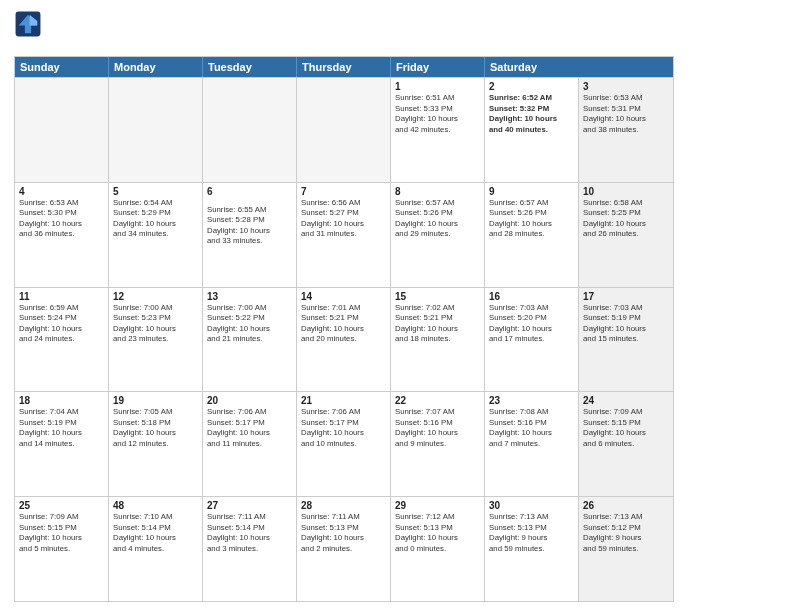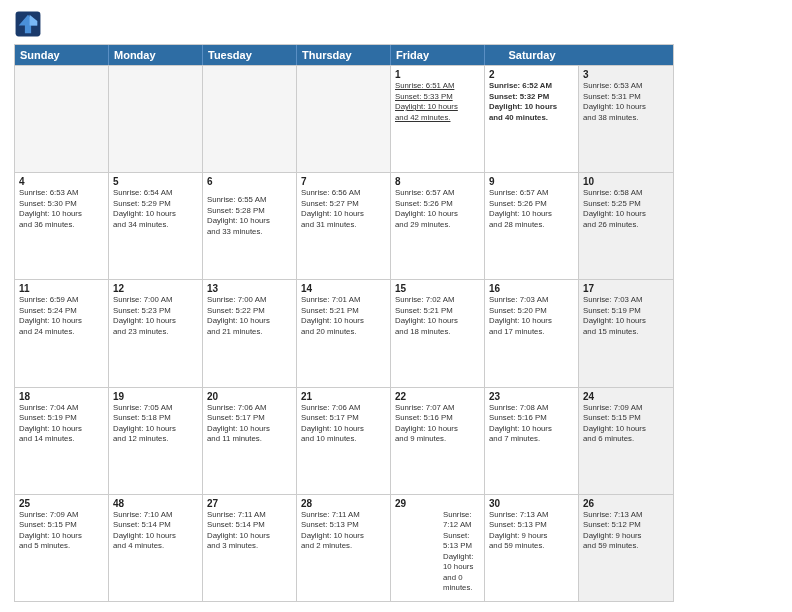--- a/index.html
+++ b/index.html
@@ -9,20 +9,21 @@
       width: 792px;
       height: 612px;
       overflow: hidden;
     }
     .page {
       width: 688px;
       height: 612px;
       padding: 10px 14px 10px 14px;
       display: flex;
       flex-direction: column;
+      gap: 12px;
     }
     .header {
       display: flex;
       align-items: flex-start;
       justify-content: space-between;
       margin-bottom: 6px;
     }
     .logo {
       display: flex;
       align-items: center;
@@ -64,21 +65,21 @@
       background: #2e6da4;
     }
     .day-header {
       color: #fff;
       font-size: 11px;
       font-weight: bold;
       padding: 4px 5px;
       text-align: left;
       border-right: 1px solid #5a8fc4;
     }
-    .day-header:last-child { border-right: none; text-align: center; }
+    .day-header:last-child { border-right: none; }
     .weeks {
       display: flex;
       flex-direction: column;
       flex: 1;
     }
     .week-row {
       display: grid;
       grid-template-columns: repeat(7, 1fr);
       flex: 1;
       border-top: 1px solid #ccc;
@@ -140,21 +141,21 @@
         <div class="day-header">Saturday</div>
       </div>
     <div class="weeks" id="weeks-container">
         <div class="week-row">
           <div class="day-cell empty"></div>
           <div class="day-cell empty"></div>
           <div class="day-cell empty"></div>
           <div class="day-cell empty"></div>
           <div class="day-cell">
             <span class="day-number">1</span>
-            <div class="day-info" style="white-space: pre-line; text-decoration: underline;">Sunrise: 6:51 AM
+            <div class="day-info" style="white-space: pre-line;">Sunrise: 6:51 AM
 Sunset: 5:33 PM
 Daylight: 10 hours
 and 42 minutes.</div>
           </div>
           <div class="day-cell">
             <span class="day-number">2</span>
             <div class="day-info" style="white-space: pre-line; font-weight: bold;">Sunrise: 6:52 AM
 Sunset: 5:32 PM
 Daylight: 10 hours
 and 40 minutes.</div>
@@ -344,21 +345,21 @@
           </div>
           <div class="day-cell">
             <span class="day-number">28</span>
             <div class="day-info" style="white-space: pre-line;">Sunrise: 7:11 AM
 Sunset: 5:13 PM
 Daylight: 10 hours
 and 2 minutes.</div>
           </div>
           <div class="day-cell">
             <span class="day-number">29</span>
-            <div class="day-info" style="white-space: pre-line; margin-left: 48px;">Sunrise: 7:12 AM
+            <div class="day-info" style="white-space: pre-line;">Sunrise: 7:12 AM
 Sunset: 5:13 PM
 Daylight: 10 hours
 and 0 minutes.</div>
           </div>
           <div class="day-cell">
             <span class="day-number">30</span>
             <div class="day-info" style="white-space: pre-line;">Sunrise: 7:13 AM
 Sunset: 5:13 PM
 Daylight: 9 hours
 and 59 minutes.</div>

